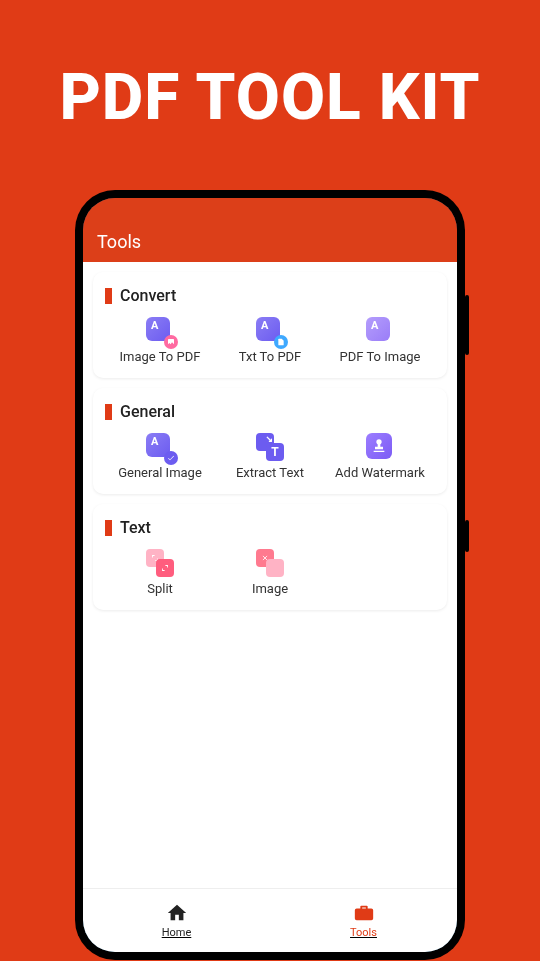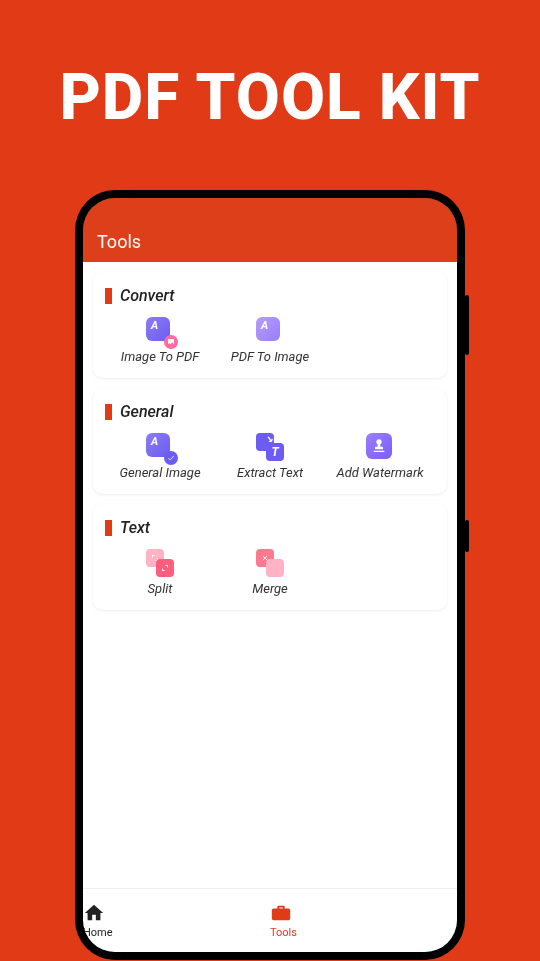--- a/index.html
+++ b/index.html
@@ -56,21 +56,20 @@
   .appbar-title {
     color: #fff;
     font-size: 18px;
     font-weight: 400;
   }
   .content {
     flex: 1;
     background: #f5f5f5;
     padding: 10px;
     overflow: hidden;
-    font-style: italic;
   }
   .card {
     background: #fff;
     border-radius: 10px;
     padding: 14px 12px 14px;
     margin-bottom: 10px;
   }
   .card-title {
     display: flex;
     align-items: center;
@@ -163,23 +162,25 @@
   .navbar {
     height: 64px;
     background:#fff;
     border-top:1px solid #eee;
     display:flex;
   }
   .nav-item {
     flex:1;
     display:flex;
     flex-direction:column;
+    align-items:center;
     justify-content:center;
     gap:2px;
     cursor:pointer;
+    text-decoration:underline;
   }
   .nav-item.active .nav-label { color:#e03b16; }
   .nav-item.active svg { fill:#e03b16; }
   .nav-label { font-size:11px; color:#222; }
   .nav-item svg { width:22px; height:22px; fill:#222; }
   .content { background:#fff; }
   .card { box-shadow: 0 1px 3px rgba(0,0,0,.08); }
 </style>
 </head>
 <body>
@@ -206,20 +207,31 @@
           <div class="tool">
             <div class="tool-icon">
               <div class="ic-doc"></div>
               <div class="badge pink">
                   <svg viewBox="0 0 24 24">
                     <path d="M21 19V5a2 2 0 0 0-2-2H5a2 2 0 0 0-2 2v14l4-4 4 4 4-6z"></path>
                   </svg>
                 </div>
             </div>
             <div class="tool-label">Image To PDF</div>
+          </div>
+          <div class="tool">
+            <div class="tool-icon">
+              <div class="ic-doc"></div>
+              <div class="badge blue">
+                  <svg viewBox="0 0 24 24">
+                    <path d="M14 2H6a2 2 0 0 0-2 2v16a2 2 0 0 0 2 2h12a2 2 0 0 0 2-2V8z"></path>
+                  </svg>
+                </div>
+            </div>
+            <div class="tool-label">Txt To PDF</div>
           </div>
           <div class="tool">
             <div class="tool-icon">
               <div class="ic-doc" style="background:linear-gradient(135deg,#b49dfc,#9a7df8)"></div>
             </div>
             <div class="tool-label">PDF To Image</div>
           </div>
         </div>
       </div>
 
@@ -289,21 +301,21 @@
             <div class="tool-icon">
               <div class="ic-sm">
                 <div class="sq sq1" style="background:#ff7a8f">
                     <svg viewBox="0 0 24 24">
                       <path d="M7 7l10 10M7 17L17 7" stroke="#fff" stroke-width="2" fill="none"></path>
                     </svg>
                   </div>
                 <div class="sq sq2" style="background:#ffb3c5"></div>
               </div>
             </div>
-            <div class="tool-label">Merge</div>
+            <div class="tool-label">Image</div>
           </div>
           <div></div>
         </div>
       </div>
 
     </div>
 
     <div class="navbar">
       <div class="nav-item">
         <svg viewBox="0 0 24 24">

